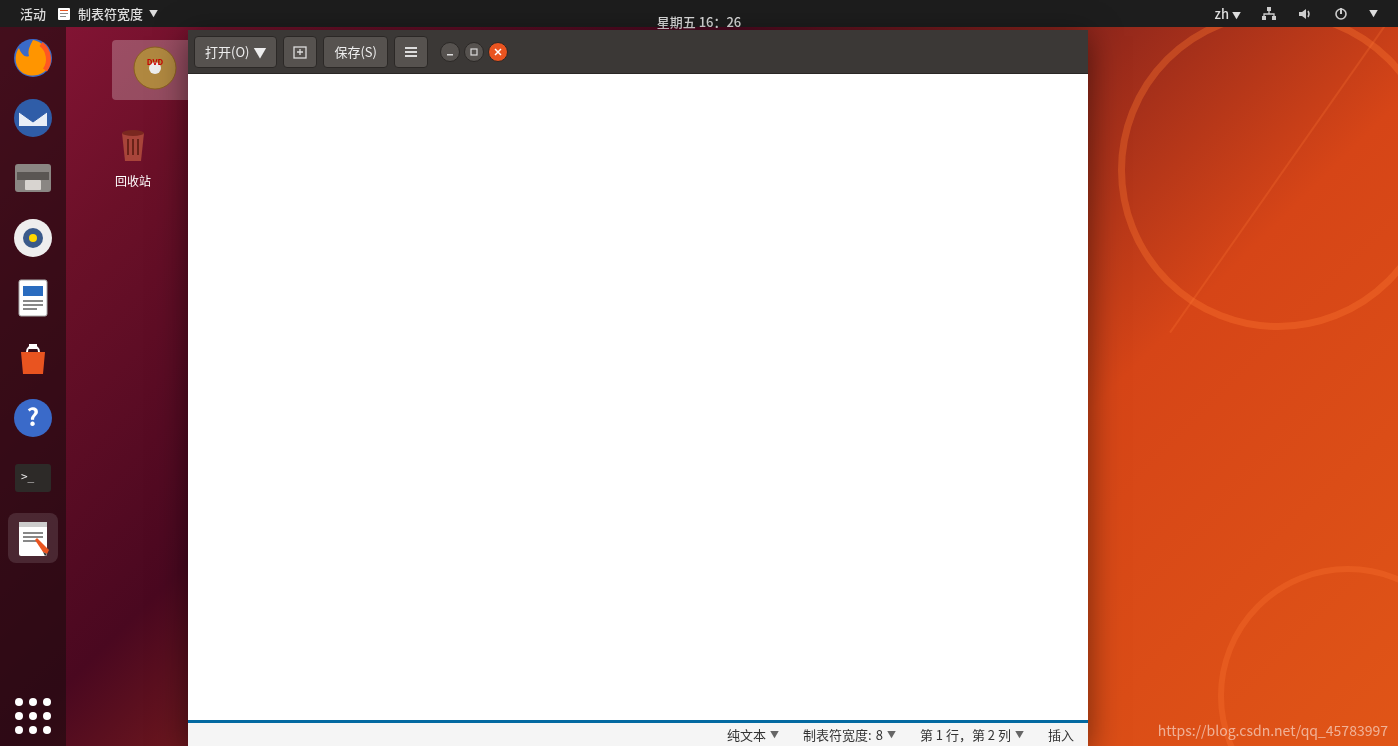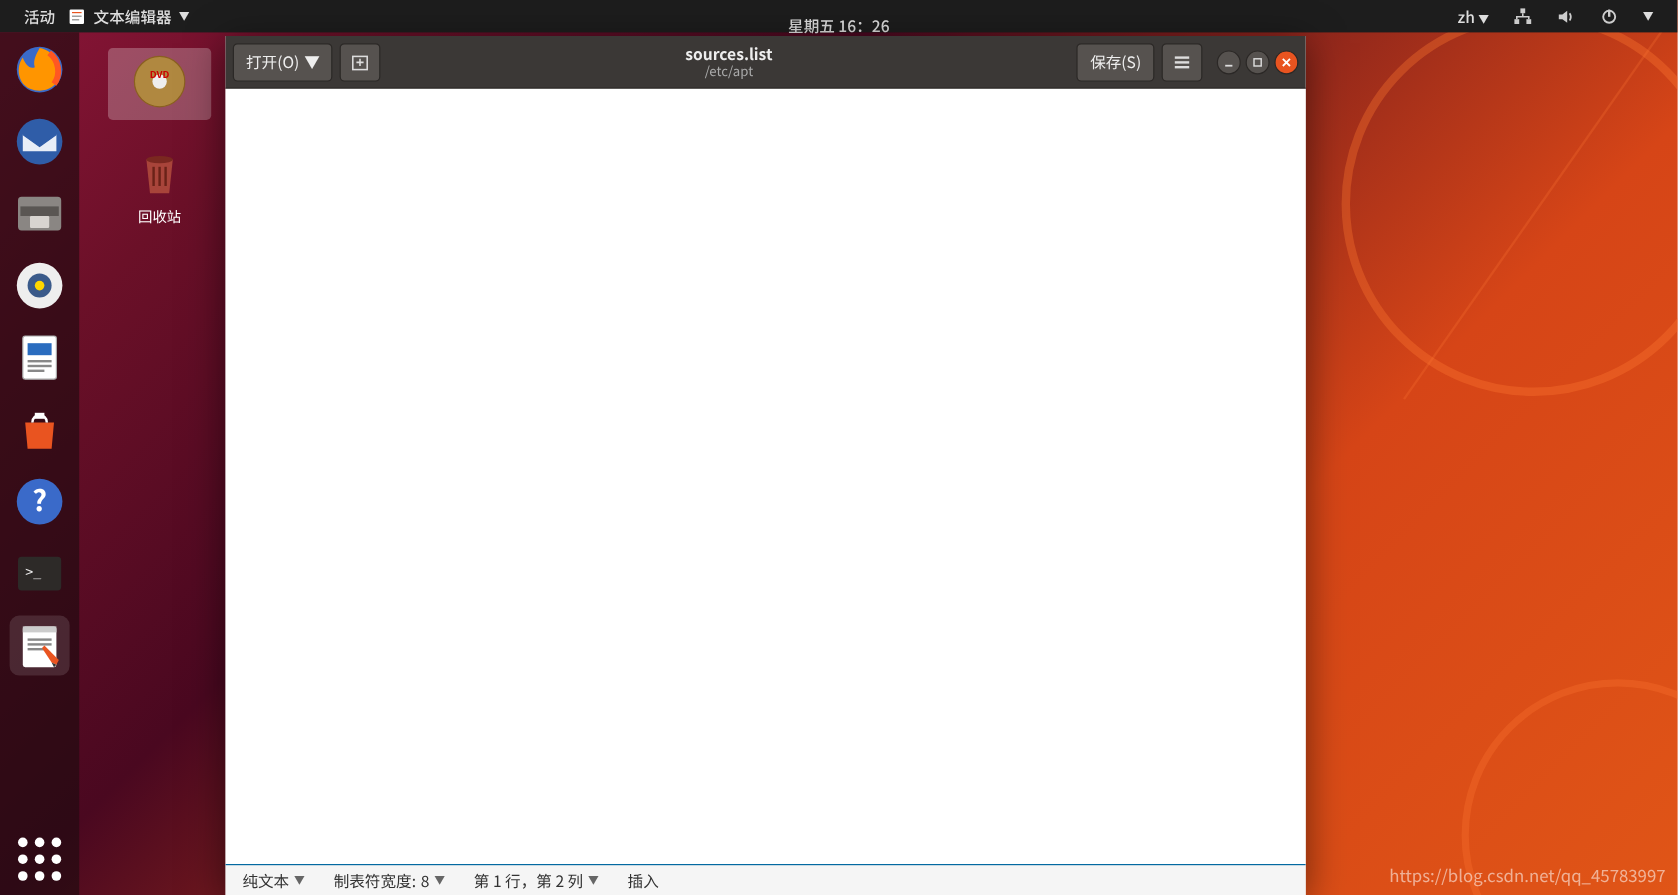--- a/index.html
+++ b/index.html
@@ -52,21 +52,21 @@
   margin-top:auto; margin-bottom:12px;
   display:grid; grid-template-columns:repeat(3,8px); grid-template-rows:repeat(3,8px);
   gap:6px;
 }
 .launcher .apps-grid span { width:8px; height:8px; background:#fff; border-radius:50%; }
 
 .desktop-icons {
   position:absolute; left:90px; top:40px; display:flex; flex-direction:column; gap:20px;
 }
 .desktop-icon { width:86px; text-align:center; font-size:12px; }
-.desktop-icon.selected { background: rgba(255,255,255,0.25); border-radius:4px; padding:4px 2px; }
+.desktop-icon.selected { background: rgba(255,255,255,0.25); border-radius:4px; padding:4px 2px;margin-left:22px; }
 .desktop-icon .ic { width:48px; height:48px; margin:0 auto 4px; display:flex; align-items:center; justify-content:center; }
 
 .gedit {
   position:absolute; left:188px; top:30px; width:900px; height:716px;
   background:#fff; display:flex; flex-direction:column;
   box-shadow: 0 6px 30px rgba(0,0,0,0.5);
 }
 .gedit-header {
   height:44px; background:#3b3836;
   display:flex; align-items:center; padding:0 6px; gap:6px;
@@ -82,22 +82,22 @@
 .gedit-title .fn { color:#eee; font-size:13px; font-weight:bold; }
 .gedit-title .path { color:#aaa; font-size:11px; }
 .win-ctrl { display:flex; gap:4px; margin-left:6px; }
 .wc { width:20px; height:20px; border-radius:50%; background:#56524f; border:1px solid #2b2826;
   display:flex; align-items:center; justify-content:center; font-size:10px; color:#ddd; }
 .wc.close { background:#e95420; color:#fff; }
 
 .gedit-body { flex:1; background:#fff; }
 
 .gedit-status {
-  height:26px; background:#f5f5f5; border-top:1px solid #0369a1;
-  display:flex; align-items:center; 
+  height:26px; background:#f5f5f5; border-top:3px solid #0369a1;
+  display:flex; align-items:center; justify-content:flex-end;
   gap:24px; padding:0 14px; color:#333; font-size:13px;
 }
 .gedit-status .sel { display:flex; align-items:center; gap:4px; }
 .gedit-status .tri { font-size:9px; color:#666; }
 
 .watermark { position:absolute; right:10px; bottom:6px; color:rgba(255,255,255,0.55); font-size:14px; }
 svg { display:block; }
 </style>
 </head>
 <body>
@@ -110,21 +110,21 @@
     <span>活动</span>
     <span class="appmenu">
       <span>
         <svg width="16" height="16">
             <rect x="2" y="2" width="12" height="12" fill="#fff" rx="1"></rect>
             <rect x="4" y="4" width="8" height="1" fill="#e95420"></rect>
             <rect x="4" y="7" width="8" height="1" fill="#888"></rect>
             <rect x="4" y="10" width="6" height="1" fill="#888"></rect>
           </svg>
       </span>
-      <span>文本编辑器</span>
+      <span>制表符宽度</span>
       <span class="tri">▼</span>
     </span>
   </div>
   <div class="center">星期五 16：26</div>
   <div class="right">
     <span>
       <span>zh</span>
       <span class="tri"> ▼</span>
     </span>
     <span>
@@ -262,24 +262,20 @@
   <div class="gedit-header">
     <div class="hbtn">
       <span>打开(O)</span>
       <span class="tri">▼</span>
     </div>
     <div class="hbtn icon">
       <svg width="16" height="16">
           <rect x="2" y="3" width="12" height="11" fill="none" stroke="#ddd" stroke-width="1.3"></rect>
           <path d="M8 5 V11 M5 8 H11" stroke="#ddd" stroke-width="1.3"></path>
         </svg>
-    </div>
-    <div class="gedit-title">
-      <div class="fn">sources.list</div>
-      <div class="path">/etc/apt</div>
     </div>
     <div class="hbtn">保存(S)</div>
     <div class="hbtn icon">
       <svg width="16" height="16">
           <rect x="2" y="3" width="12" height="2" fill="#ddd"></rect>
           <rect x="2" y="7" width="12" height="2" fill="#ddd"></rect>
           <rect x="2" y="11" width="12" height="2" fill="#ddd"></rect>
         </svg>
     </div>
     <div class="win-ctrl">

